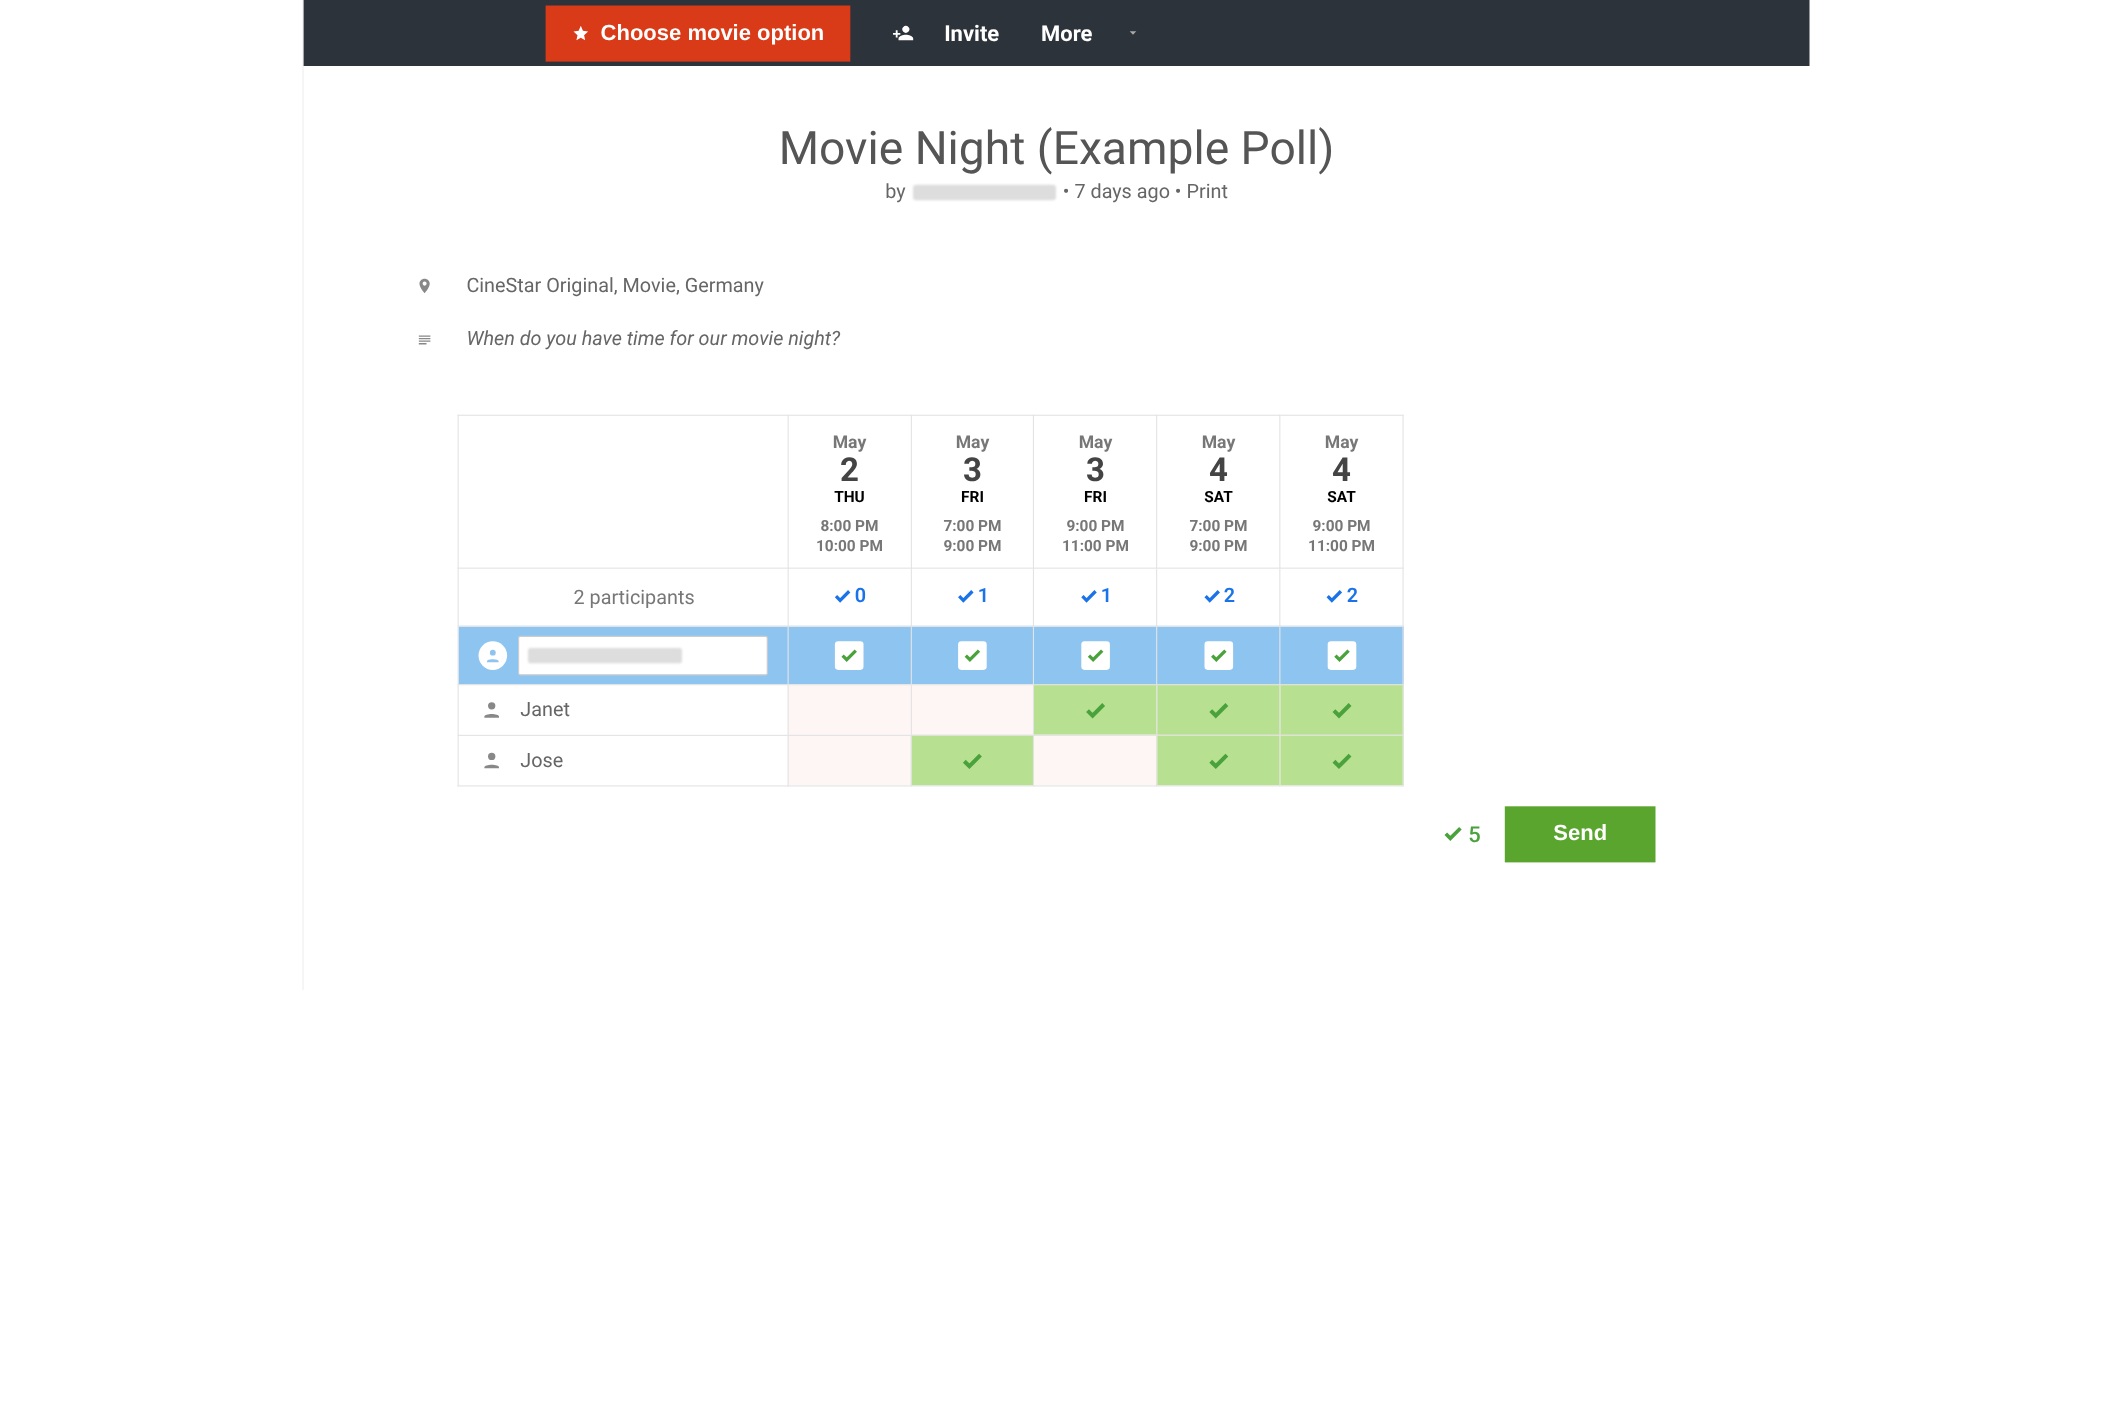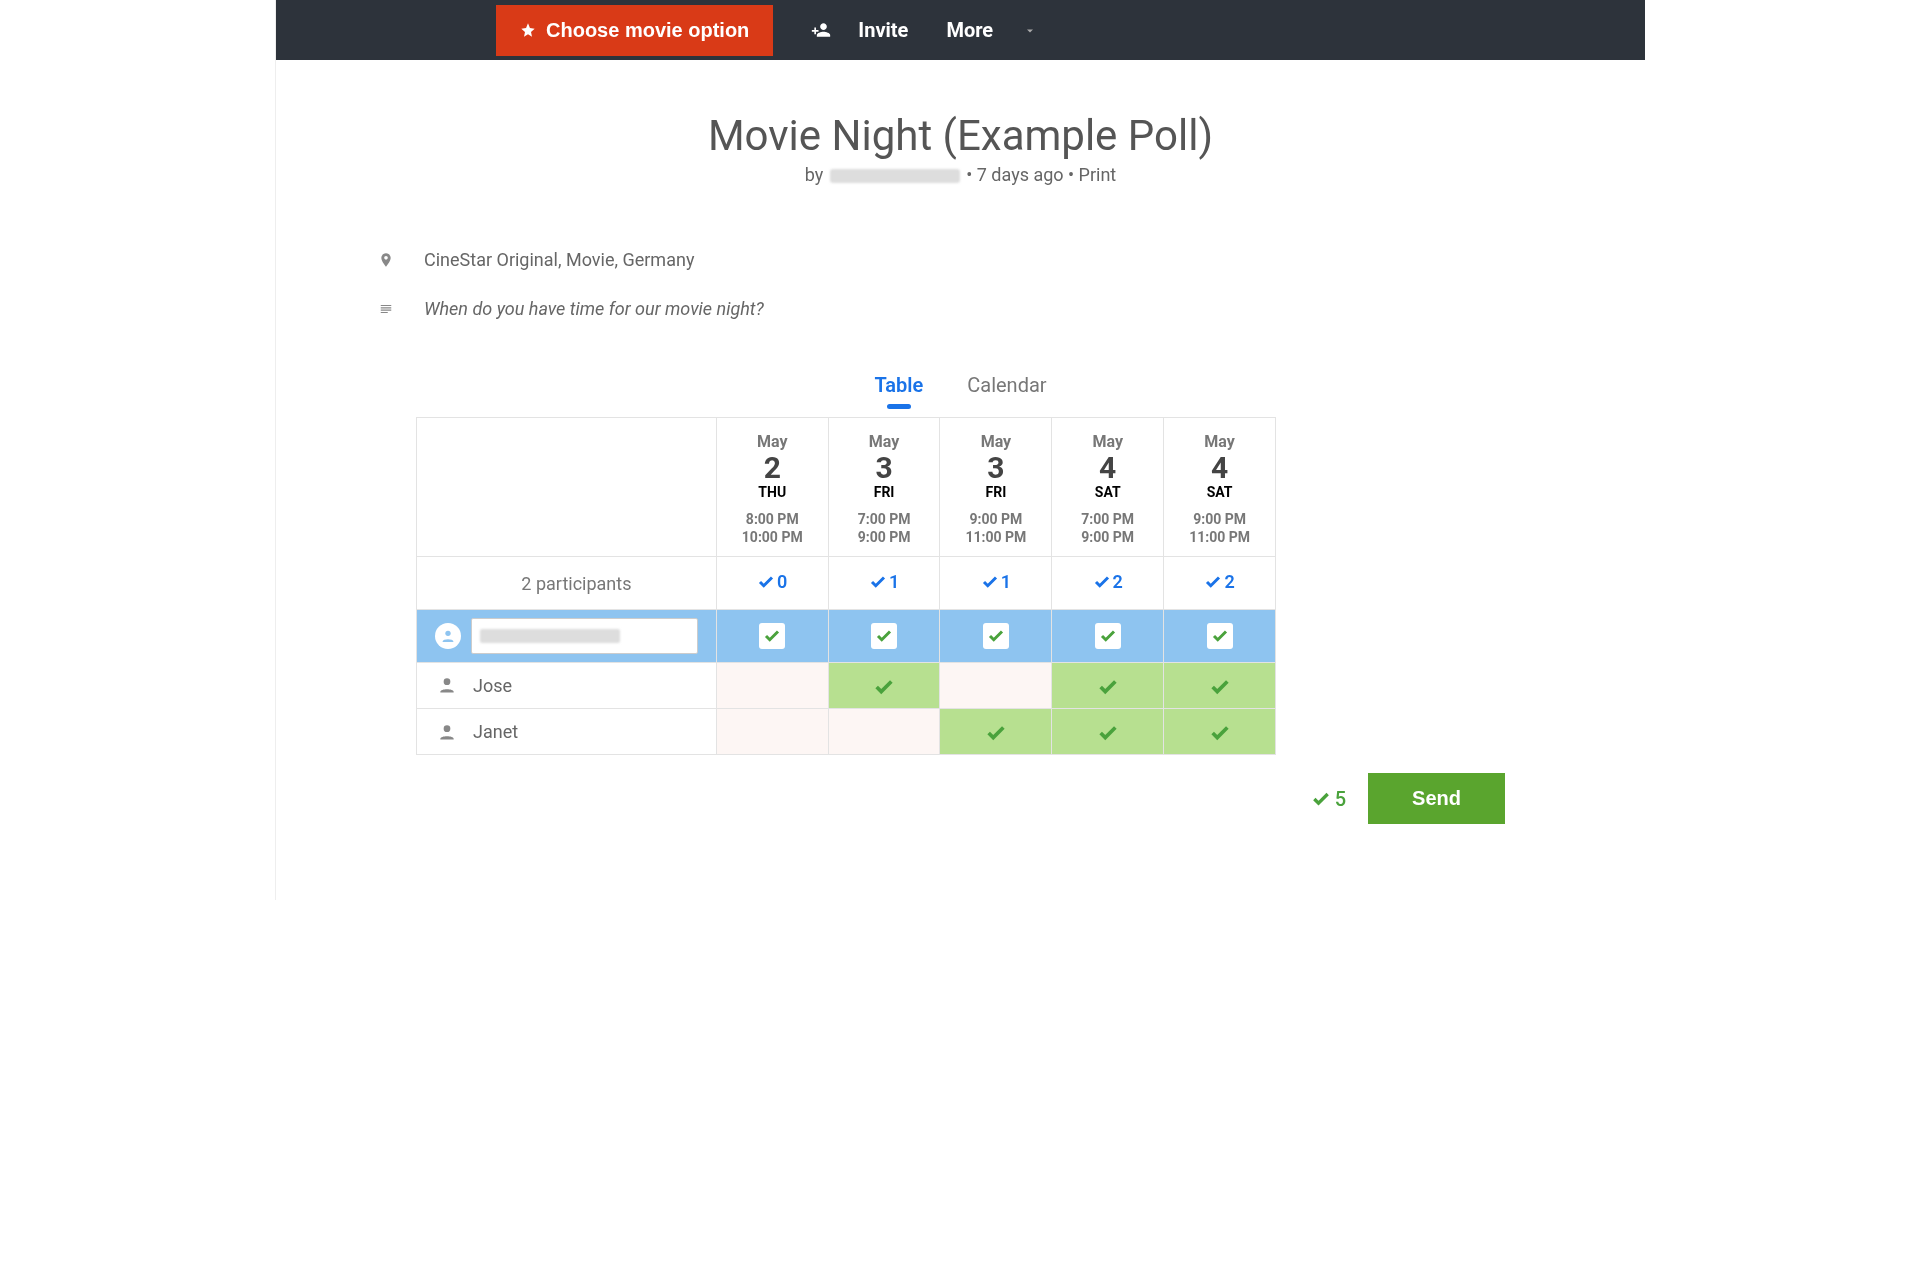--- a/index.html
+++ b/index.html
@@ -297,24 +297,20 @@
     <div class="info-row">
       <span class="icn">
         <svg width="18" height="14" viewBox="0 0 24 24" fill="#888">
             <path d="M3 5h18v2H3zM3 9h18v2H3zM3 13h18v2H3zM3 17h12v2H3z"></path>
           </svg>
       </span>
       <span class="desc">When do you have time for our movie night?</span>
     </div>
   </div>
 
-  <div class="tabs">
-    <div class="tab active">Table</div>
-    <div class="tab">Calendar</div>
-  </div>
 
   <table class="poll-table">
     <colgroup>
       <col class="name-col">
       <col class="opt-col">
         <col class="opt-col">
         <col class="opt-col">
         <col class="opt-col">
         <col class="opt-col">
     </colgroup>
@@ -436,53 +432,53 @@
 
       <tr class="participant-row">
         <td style="padding:0;">
           <div class="name-cell">
             <span class="p-icon">
               <svg width="20" height="20" viewBox="0 0 24 24" fill="#888">
                   <circle cx="12" cy="8" r="4"></circle>
                   <path d="M4 20c0-4 16-4 16 0v1H4z"></path>
                 </svg>
             </span>
-            <span>Jose</span>
+            <span>Janet</span>
           </div>
         </td>
         <td class="no-cell"></td>
-        <td class="yes-cell"><span class="big-check"><svg width="22" height="22" viewBox="0 0 24 24" fill="none" stroke="#4aa23c" stroke-width="4">
-                <path d="M4 12l5 5L20 6"></path>
-              </svg></span></td>
         <td class="no-cell"></td>
+        <td class="yes-cell"><span class="big-check"><svg width="22" height="22" viewBox="0 0 24 24" fill="none" stroke="#4aa23c" stroke-width="4">
+                <path d="M4 12l5 5L20 6"></path>
+              </svg></span></td>
         <td class="yes-cell"><span class="big-check"><svg width="22" height="22" viewBox="0 0 24 24" fill="none" stroke="#4aa23c" stroke-width="4">
                 <path d="M4 12l5 5L20 6"></path>
               </svg></span></td>
         <td class="yes-cell"><span class="big-check"><svg width="22" height="22" viewBox="0 0 24 24" fill="none" stroke="#4aa23c" stroke-width="4">
                 <path d="M4 12l5 5L20 6"></path>
               </svg></span></td>
       </tr>
 
       <tr class="participant-row">
         <td style="padding:0;">
           <div class="name-cell">
             <span class="p-icon">
               <svg width="20" height="20" viewBox="0 0 24 24" fill="#888">
                   <circle cx="12" cy="8" r="4"></circle>
                   <path d="M4 20c0-4 16-4 16 0v1H4z"></path>
                 </svg>
             </span>
-            <span>Janet</span>
+            <span>Jose</span>
           </div>
         </td>
         <td class="no-cell"></td>
+        <td class="yes-cell"><span class="big-check"><svg width="22" height="22" viewBox="0 0 24 24" fill="none" stroke="#4aa23c" stroke-width="4">
+                <path d="M4 12l5 5L20 6"></path>
+              </svg></span></td>
         <td class="no-cell"></td>
-        <td class="yes-cell"><span class="big-check"><svg width="22" height="22" viewBox="0 0 24 24" fill="none" stroke="#4aa23c" stroke-width="4">
-                <path d="M4 12l5 5L20 6"></path>
-              </svg></span></td>
         <td class="yes-cell"><span class="big-check"><svg width="22" height="22" viewBox="0 0 24 24" fill="none" stroke="#4aa23c" stroke-width="4">
                 <path d="M4 12l5 5L20 6"></path>
               </svg></span></td>
         <td class="yes-cell"><span class="big-check"><svg width="22" height="22" viewBox="0 0 24 24" fill="none" stroke="#4aa23c" stroke-width="4">
                 <path d="M4 12l5 5L20 6"></path>
               </svg></span></td>
       </tr>
     </tbody>
   </table>
 

